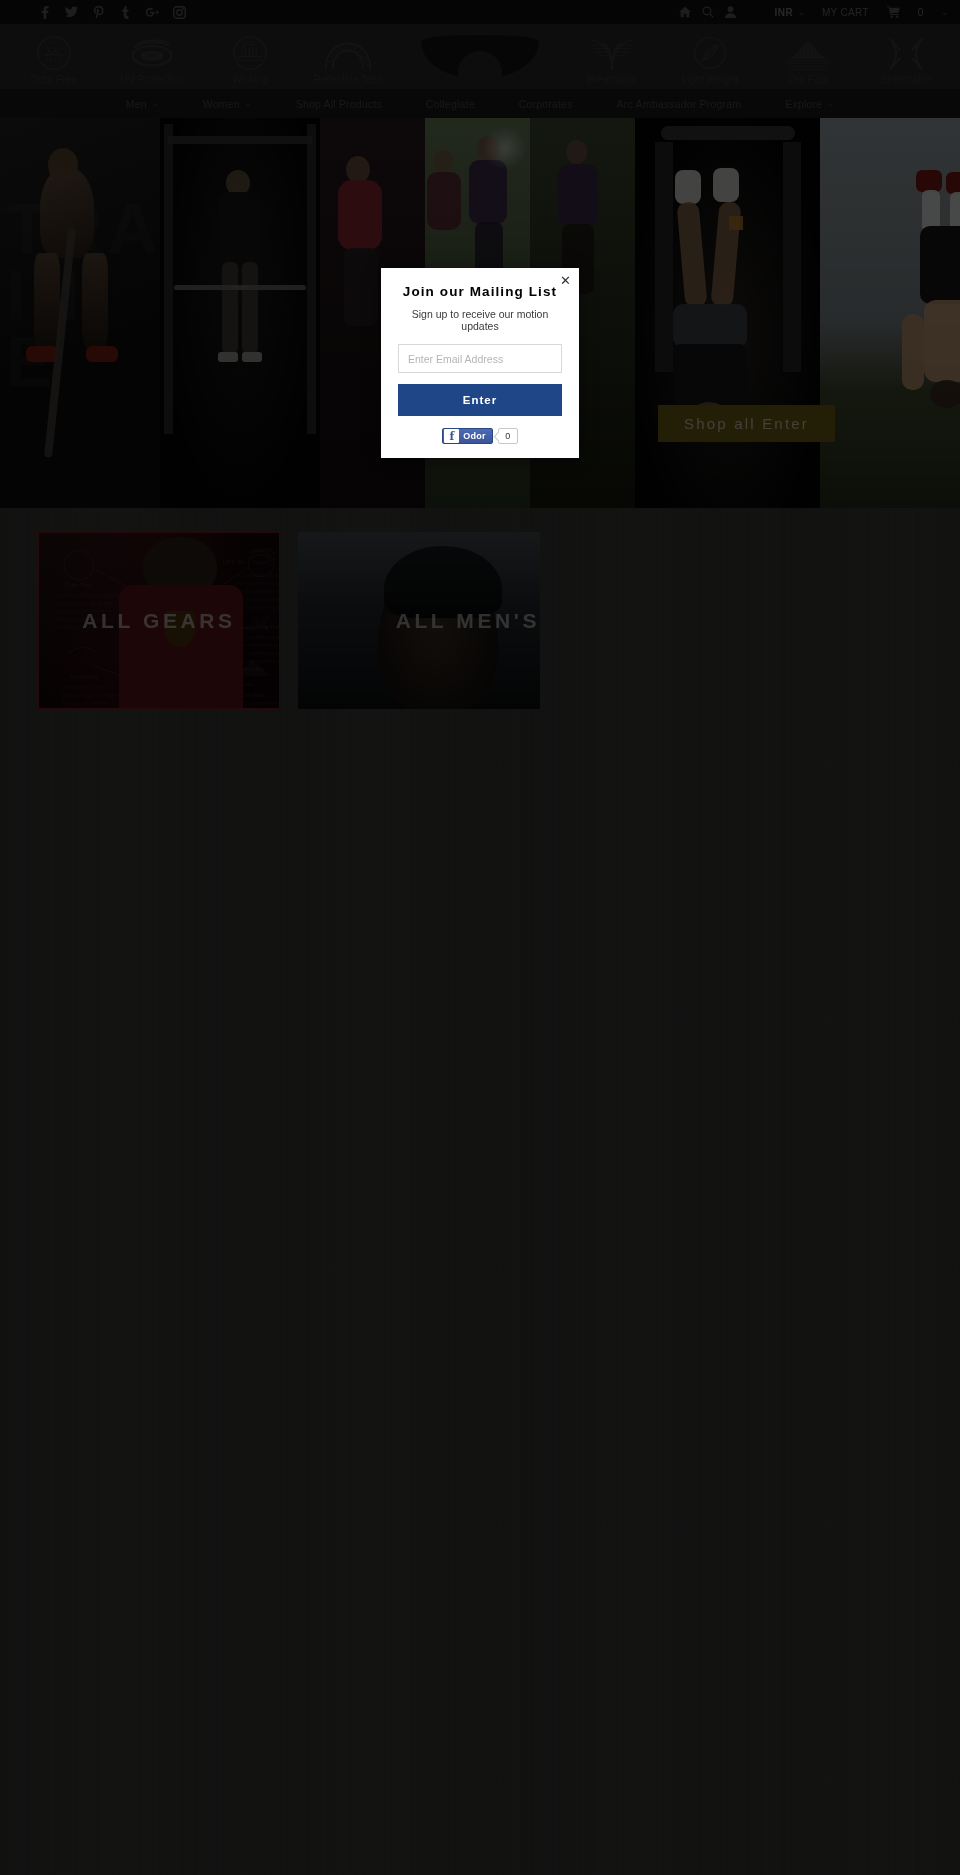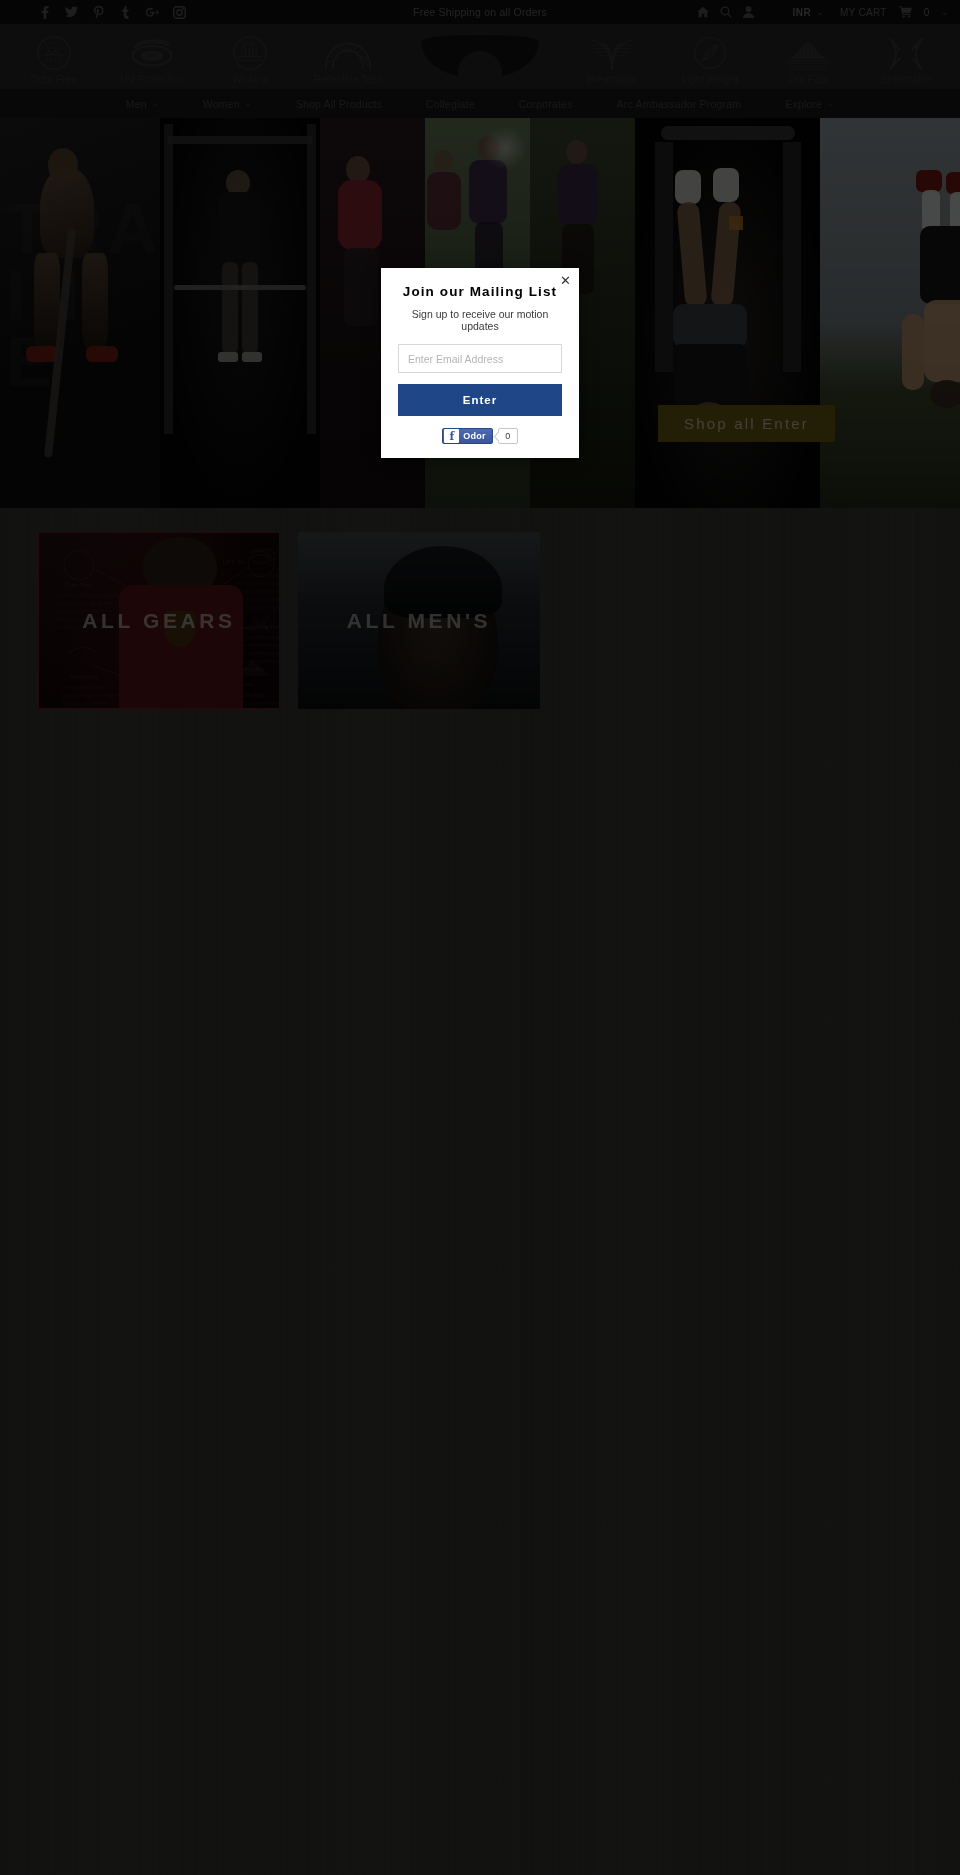--- a/index.html
+++ b/index.html
@@ -78,21 +78,21 @@
     gap: 11px;
     font-size: 10px;
     color: #6e6e6e;
     z-index: 2;
   }
   .topbar-right .ico { color: #5a5a5a; display: flex; align-items: center; }
   .topbar-right .ico svg { display: block; }
   .cur-sel { display: flex; align-items: center; gap: 5px; }
   .cur-code { font-weight: bold; color: #7a7a7a; font-size: 10px; letter-spacing: .5px; margin-left: 28px; }
   .chev { font-size: 8px; color: #5a5a5a; }
-  .cart-block { display: flex; align-items: center; gap: 12px; margin-left: 6px; }
+  .cart-block { display: flex; align-items: center; gap: 18px; margin-left: 6px; }
   .cart-label { font-size: 10px; color: #6e6e6e; letter-spacing: .3px; }
   .cart-count { font-size: 10px; color: #7a7a7a; }
 
   
   .featurebar {
     position: relative;
     height: 65px;
     background: #2a2a2a;
     display: flex;
     align-items: flex-end;
@@ -218,20 +218,21 @@
 
   .cat-gears {
     background:
       linear-gradient(100deg, rgba(140,20,26,0.0) 0%, rgba(140,20,26,0.35) 42%, rgba(30,10,12,0.9) 80%),
       linear-gradient(180deg,#3a2024,#140b0d);
     border: 1px solid #7d1a20;
   }
   .cat-gears .infog { position: absolute; inset: 0; z-index: 1; opacity: .5; }
   .cat-mens {
     background: linear-gradient(180deg,#6e7b83 0%,#3b4248 40%,#14171a 100%);
+    justify-content: flex-end;
   }
   .cat-mens .head {
     position: absolute; z-index: 1;
     width: 120px; height: 160px; left: 80px; top: 24px;
     background: radial-gradient(ellipse at 48% 42%, #5c4a3c 0%, #32271f 55%, #151110 100%);
     border-radius: 52% 52% 44% 44% / 58% 58% 42% 42%;
   }
   .cat-mens .beanie {
     position: absolute; z-index: 2;
     width: 118px; height: 72px; left: 86px; top: 14px;
@@ -384,21 +385,20 @@
     </span>
     <span class="social-ico">
       <svg width="13" height="13" viewBox="0 0 13 13">
           <rect x="0.7" y="0.7" width="11.6" height="11.6" rx="3.2" fill="none" stroke="currentColor" stroke-width="1.4"></rect>
           <circle cx="6.5" cy="6.5" r="2.7" fill="none" stroke="currentColor" stroke-width="1.4"></circle>
           <circle cx="10" cy="3" r="0.9" fill="currentColor"></circle>
         </svg>
     </span>
   </div>
 
-  <div class="topbar-center">Free Shipping on all Orders</div>
 
   <div class="topbar-right">
     <span class="ico">
       <svg width="12" height="12" viewBox="0 0 14 14">
           <path fill="currentColor" d="M7 1L0 7h2v6h3.5V9h3v4H12V7h2L7 1z"></path>
         </svg>
     </span>
     <span class="ico">
       <svg width="12" height="12" viewBox="0 0 14 14">
           <circle cx="5.8" cy="5.8" r="4.4" fill="none" stroke="currentColor" stroke-width="1.5"></circle>

